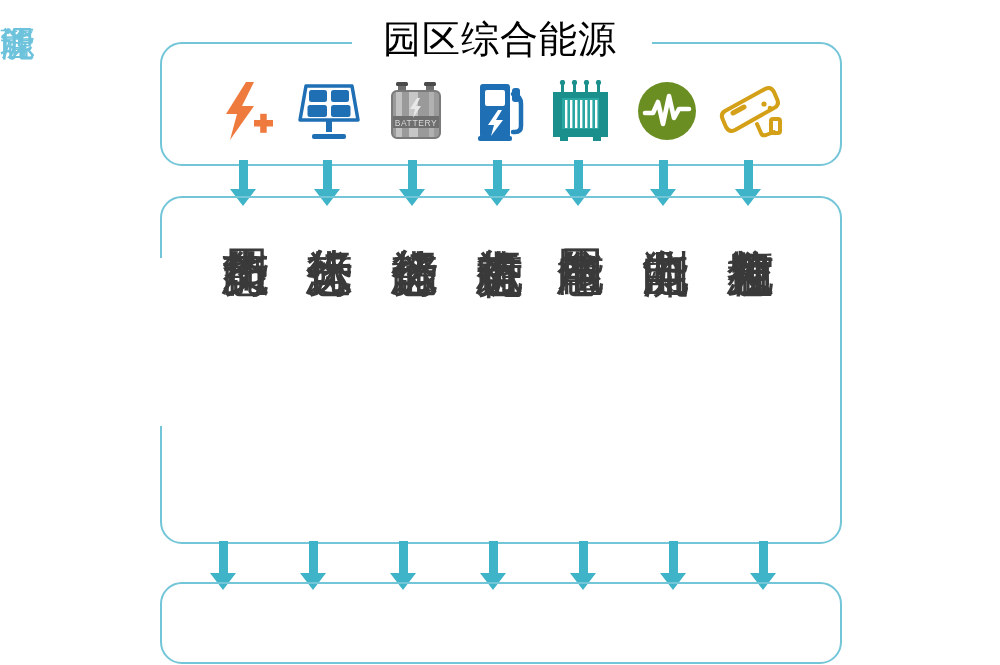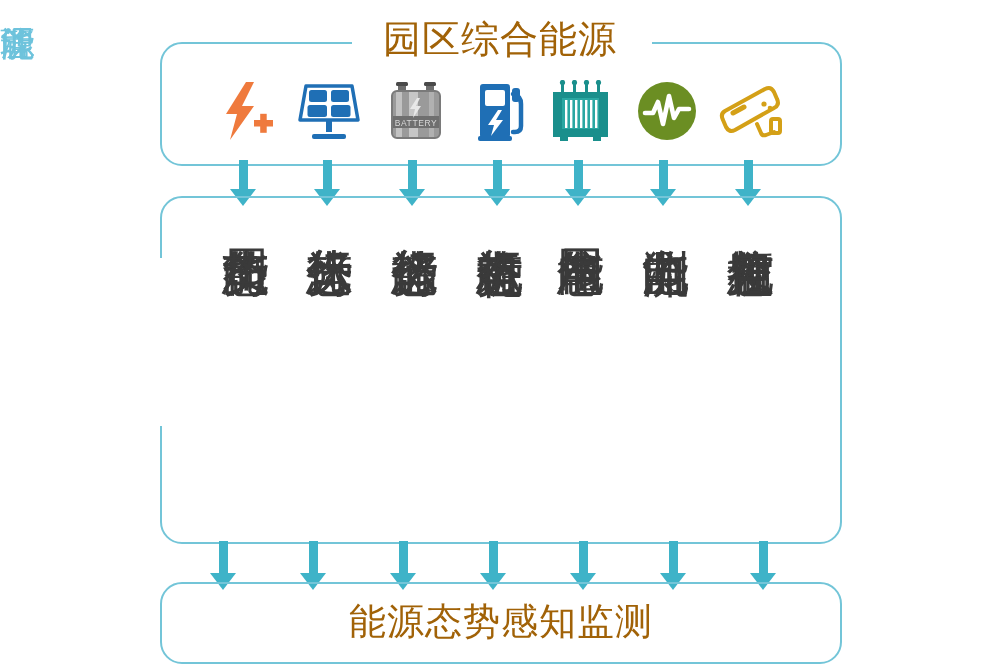--- a/index.html
+++ b/index.html
@@ -34,21 +34,21 @@
   .border-mask {
     position: absolute;
     background: #ffffff;
   }
   #top-title-mask { left: 352px; top: 34px; width: 300px; height: 18px; }
   #side-label-mask { left: 152px; top: 258px; width: 20px; height: 168px; }
 
   
   .box-title {
     position: absolute;
-    color: #a16207;
+    color: #000000;
     font-size: 38px;
     line-height: 1;
     letter-spacing: 1px;
     white-space: nowrap;
     font-weight: 400;
   }
   #top-title {
     left: 0; top: 20px; width: 1000px;
     text-align: center;
   }
@@ -324,15 +324,14 @@
   <div class="arrow arrow-lower" style="left:673px;">
     <div class="shaft"></div>
     <div class="head"></div>
   </div>
   <div class="arrow arrow-lower" style="left:763px;">
     <div class="shaft"></div>
     <div class="head"></div>
   </div>
 
   <div class="box" id="bot-box"></div>
-  <div class="box-title" id="bot-title">能源态势感知监测</div>
 
 </div>
 
 </body></html>

